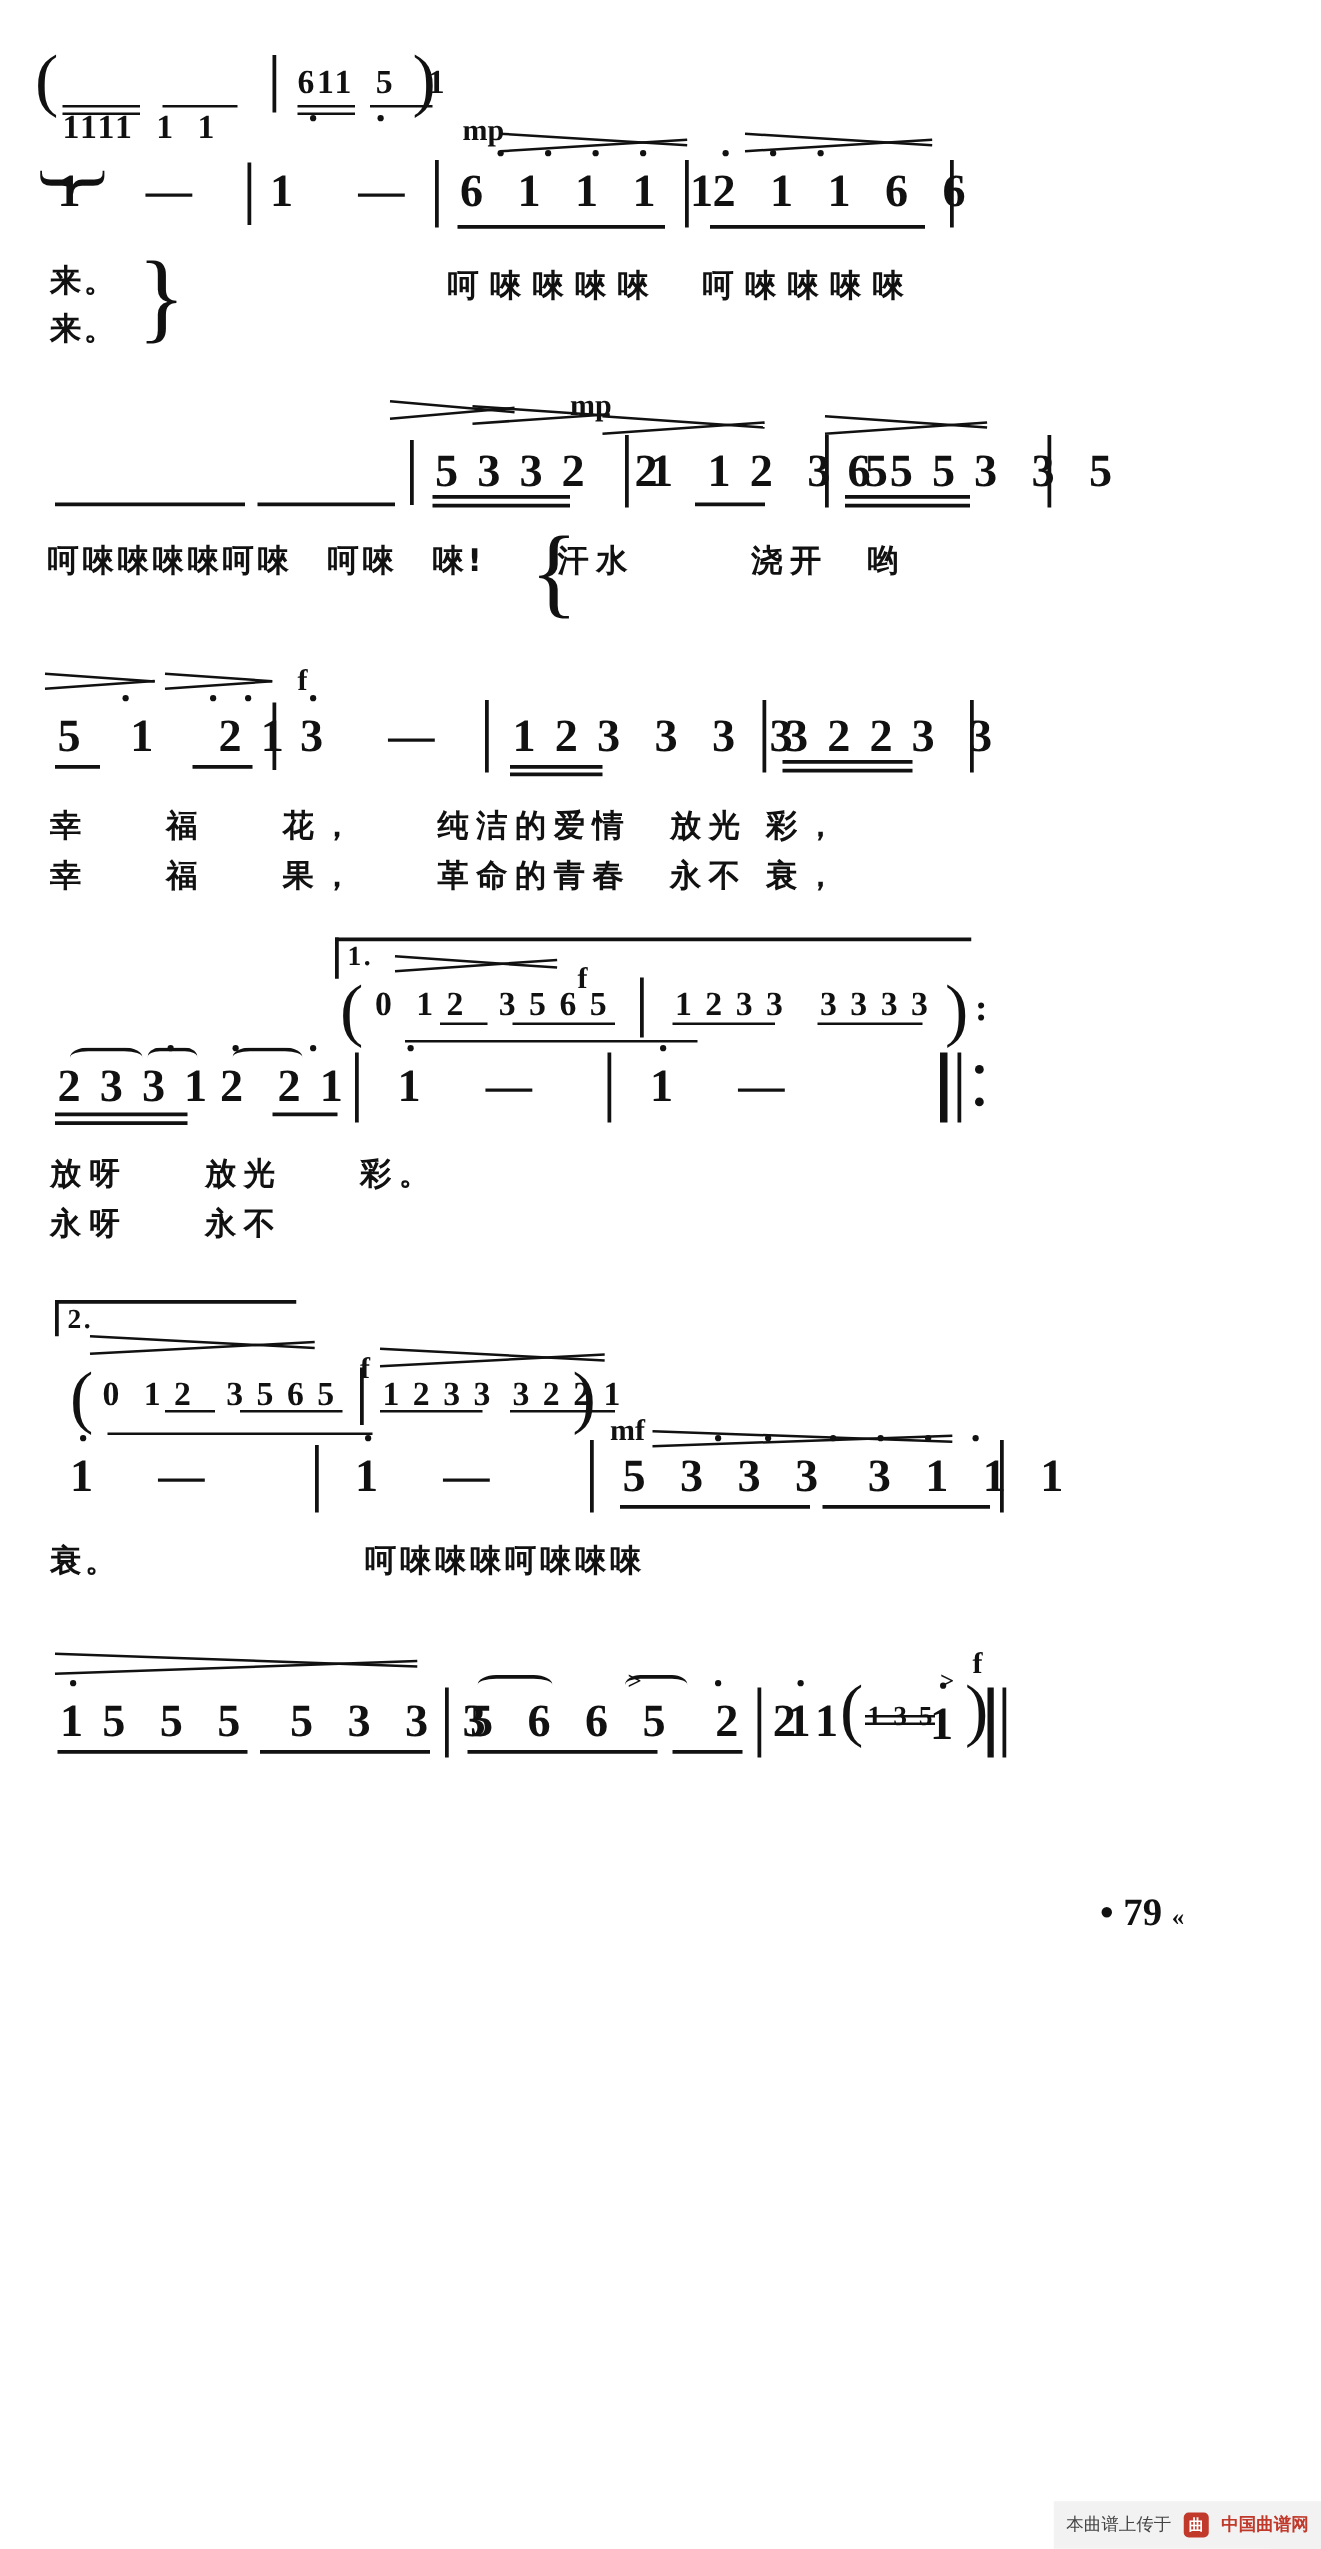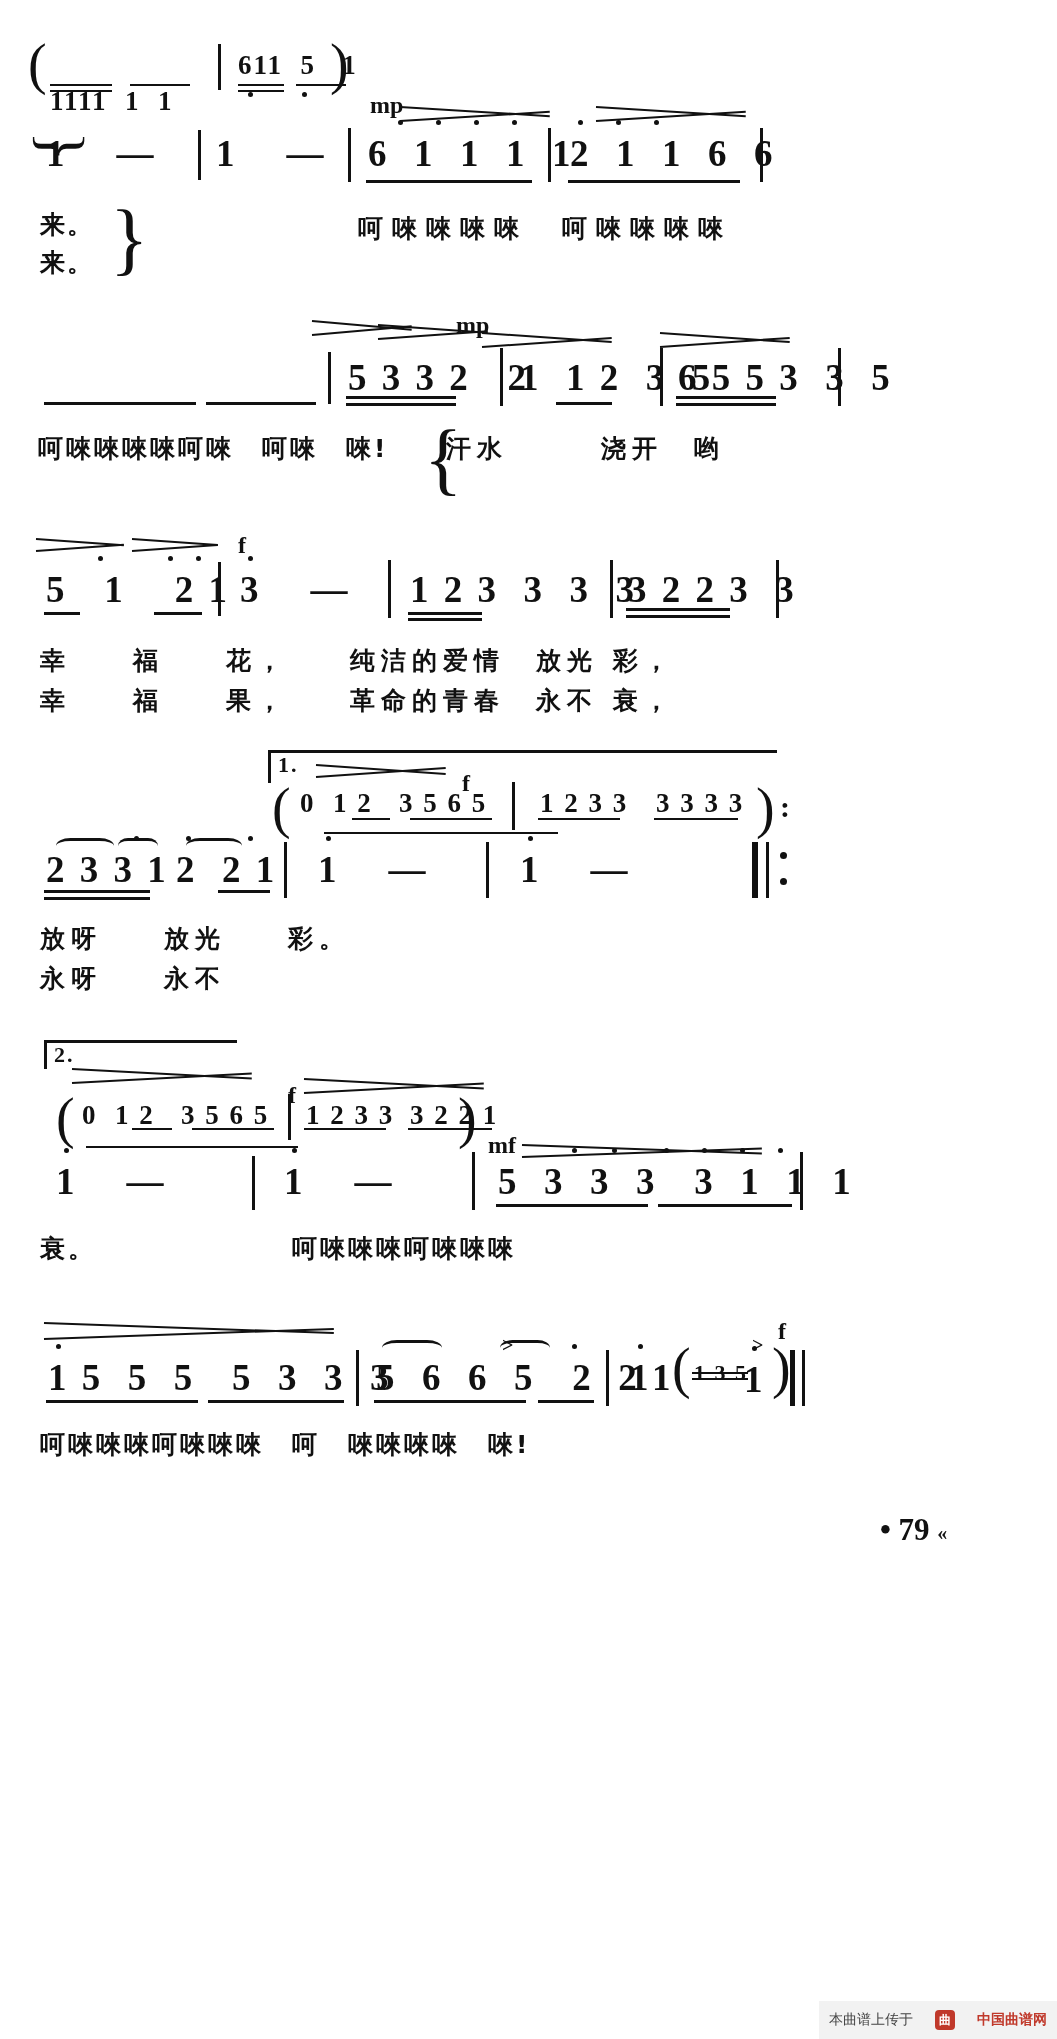--- a/index.html
+++ b/index.html
@@ -50,21 +50,21 @@
   
   .hpin{position:absolute;}
   .hpin i{position:absolute;background:#111;height:2px;transform-origin:left center;display:block;}
 
   
   .ending{position:absolute;border-left:3px solid #111;border-top:3px solid #111;}
 
   
   .footer{
     position:absolute;right:0;bottom:0;height:30px;
-    display:flex;align-items:center;gap:22px;
+    display:flex;align-items:center;gap:10px;
     font-family:"DejaVu Sans", sans-serif;font-size:14px;color:#444;
     background:#f2f2f2;padding:4px 10px;
   }
   .footer .logo{
     width:20px;height:20px;border-radius:4px;background:#c0392b;
     color:#fff;font-size:12px;display:flex;align-items:center;justify-content:center;
     font-weight:700;
   }
   .footer .site{color:#c0392b;font-weight:700;}
 </style>
@@ -329,21 +329,20 @@
   <div class="abs paren" style="left:772px;top:1340px;">)</div>
   <div class="abs numsm" style="left:694px;top:1348px;font-size:22px;margin-top:12px;">1 3 5</div>
   <div class="hline" style="left:692px;top:1372px;width:56px;height:2px;"></div>
   <div class="hline" style="left:692px;top:1378px;width:56px;height:2px;"></div>
   <div class="abs num" style="left:744px;top:1358px;">1</div>
   <div class="dot" style="left:752px;top:1346px;"></div>
   <div class="abs numsm" style="left:752px;top:1334px;font-size:20px;">&gt;</div>
   <div class="bar" style="left:790px;top:1350px;height:56px;width:5px;"></div>
   <div class="bar" style="left:802px;top:1350px;height:56px;"></div>
 
-  <div class="abs lyric" style="left:40px;top:1428px;letter-spacing:3px;">呵唻唻唻呵唻唻唻　呵　唻唻唻唻　唻!</div>
 
   <div class="abs pagenum" style="left:880px;top:1512px;">
     <span>•</span>
     <span>79</span>
     <span style="font-size:20px;">«</span>
   </div>
 
   <div class="footer">
     <span>本曲谱上传于</span>
     <span class="logo">曲</span>

